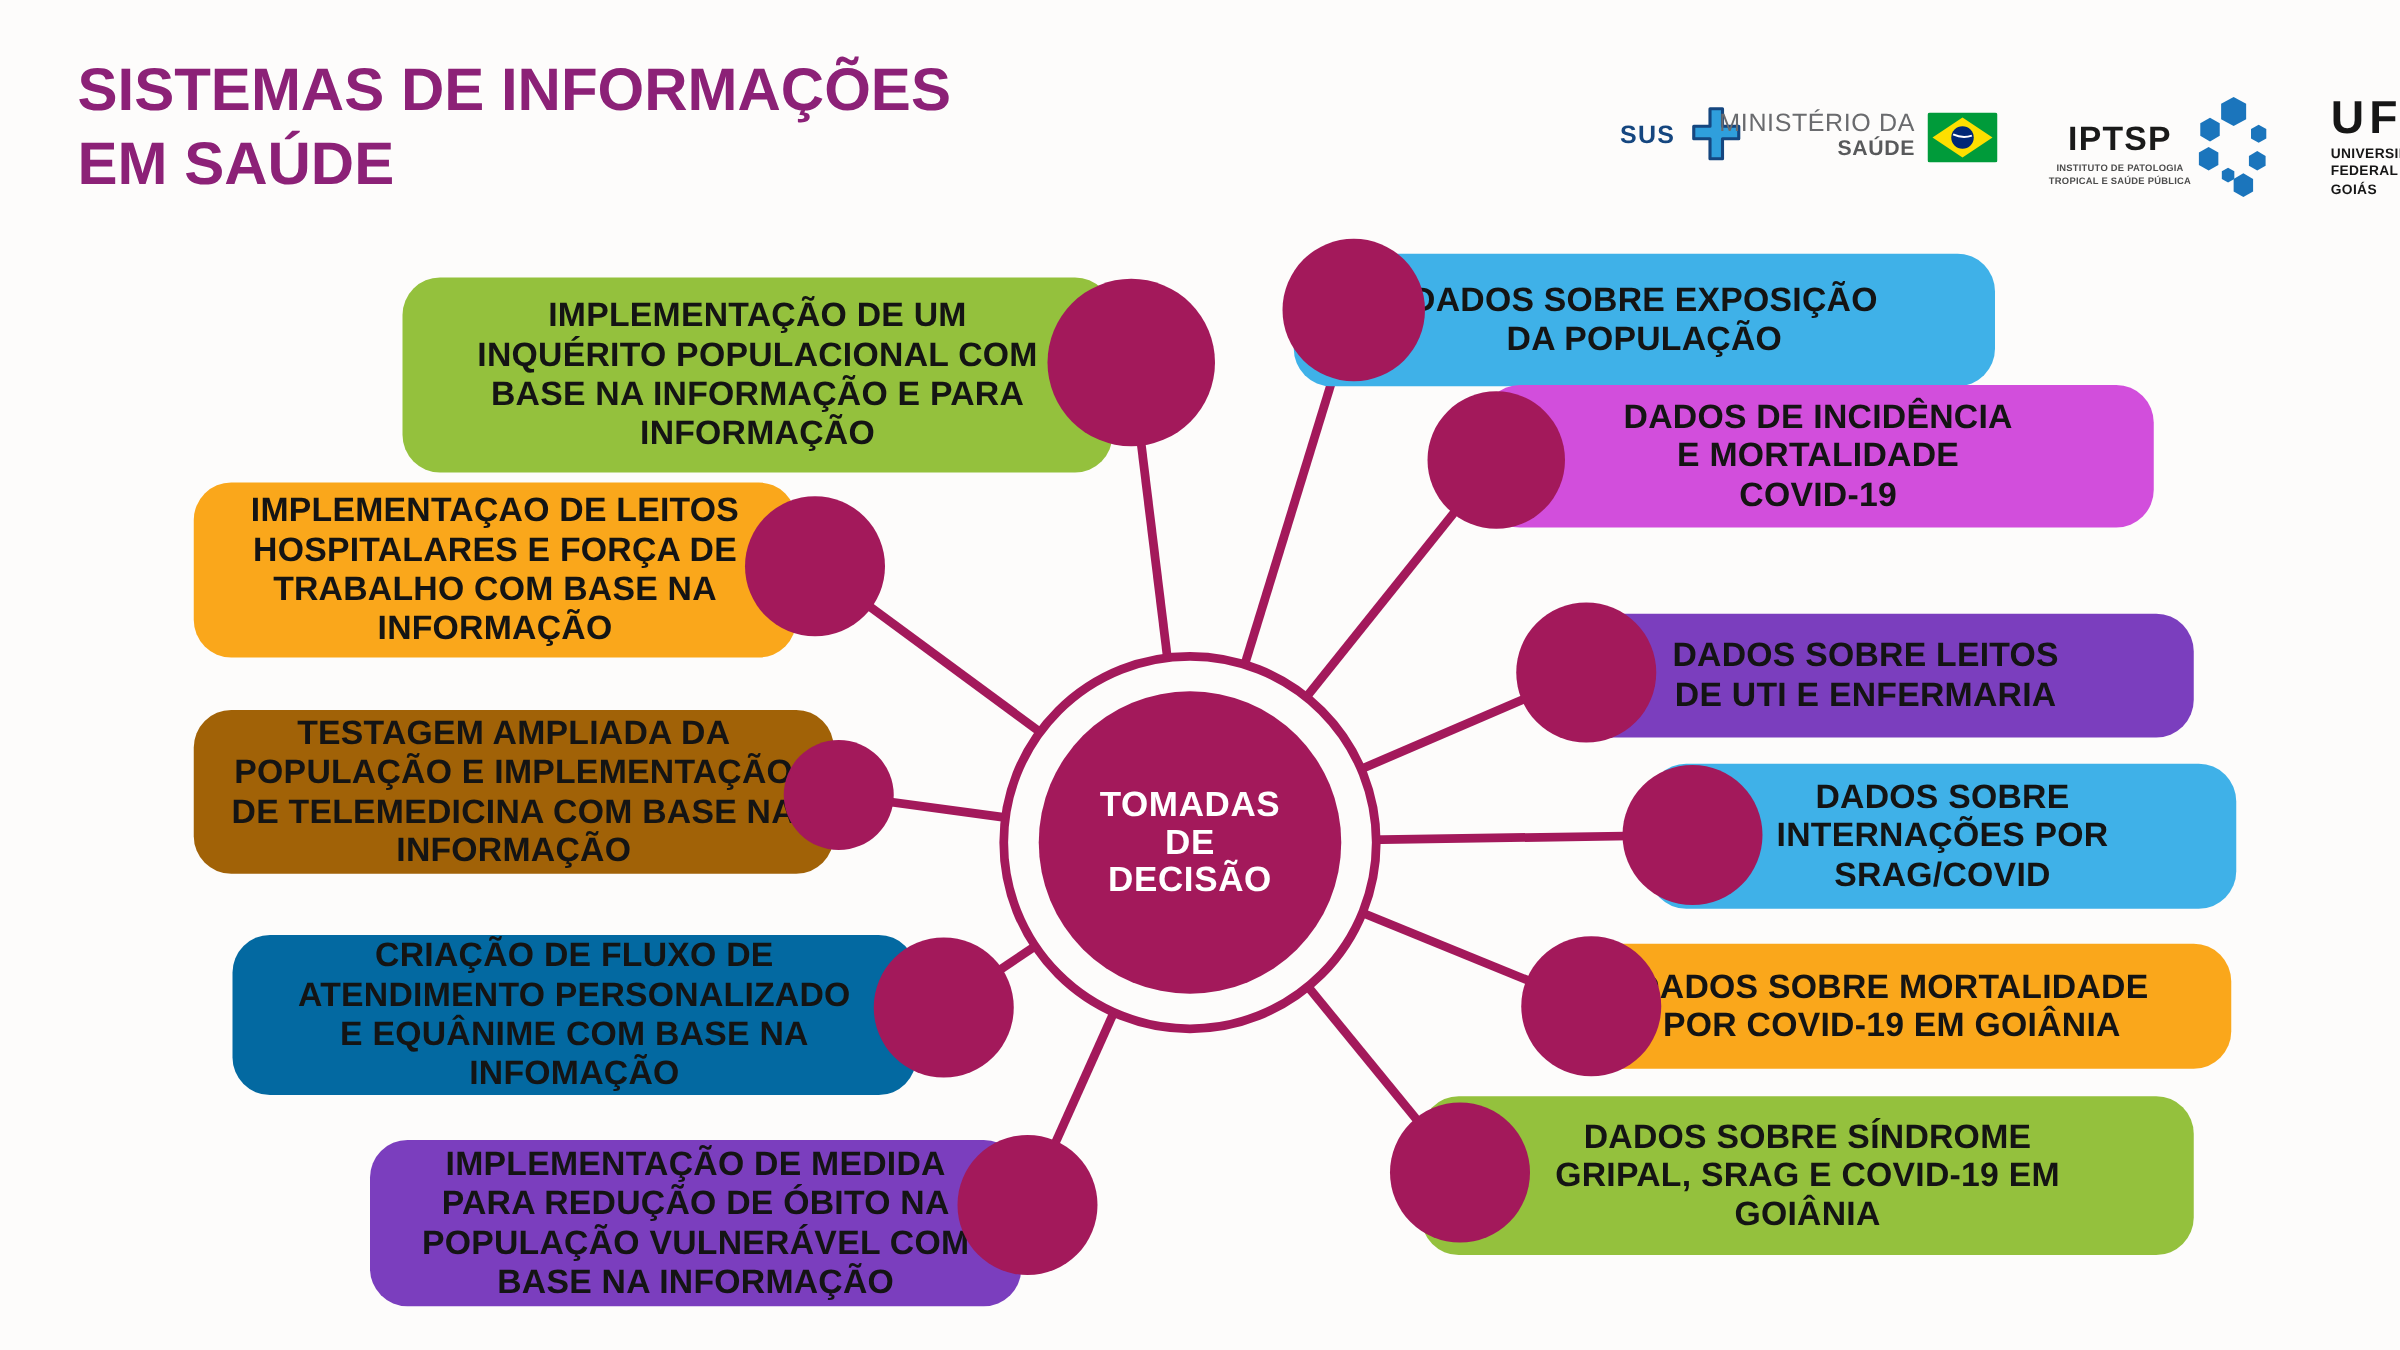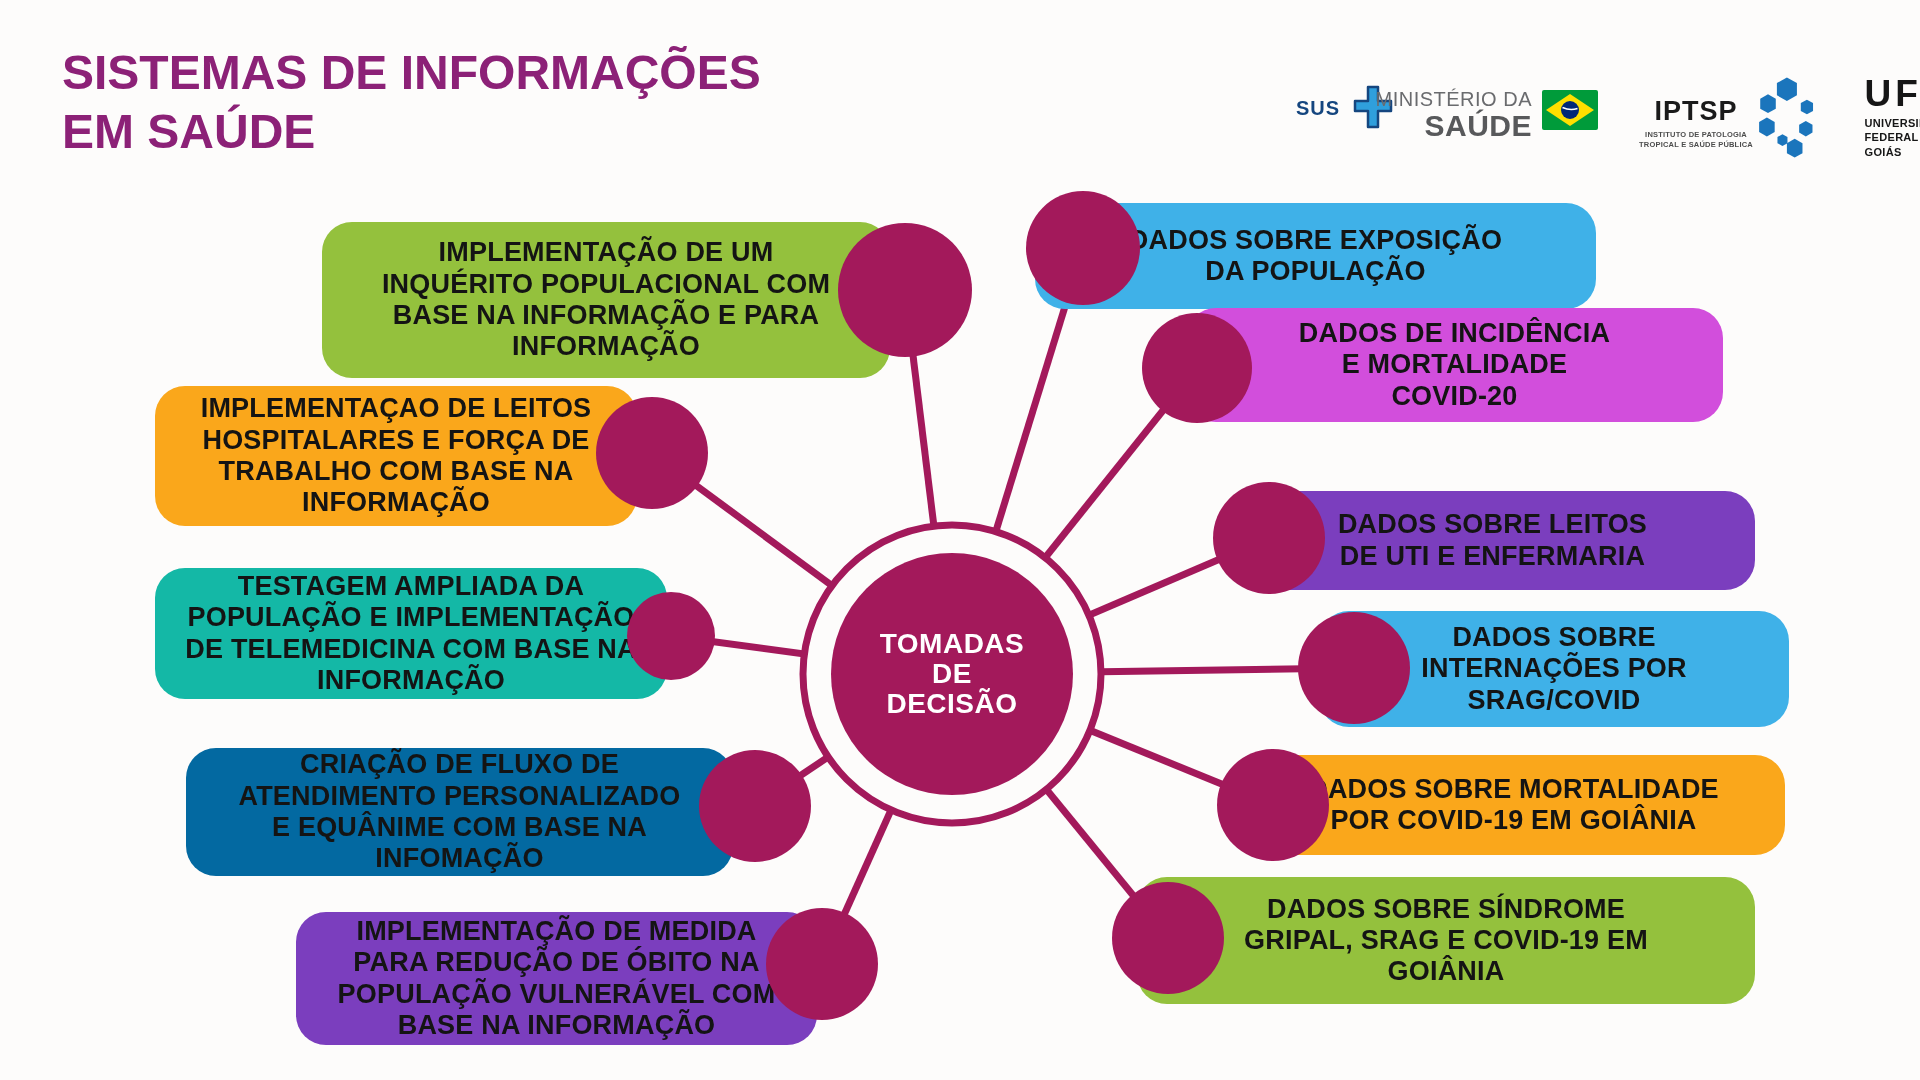--- a/index.html
+++ b/index.html
@@ -16,21 +16,21 @@
   
   .page-title{position:absolute;left:62px;top:44px;color:var(--title);
     font-size:48px;font-weight:800;line-height:1.22;letter-spacing:0px;}
 
   
   .hdr{position:absolute;display:flex;align-items:center;}
   .sus{left:1296px;top:84px;gap:12px;}
   .sus-label{color:var(--sus_navy);font-size:20px;font-weight:800;letter-spacing:1px;}
   .ministry{left:1374px;top:88px;width:158px;display:block;text-align:right;}
   .ministry-l1{color:var(--gray);font-size:20px;font-weight:500;letter-spacing:.5px;}
-  .ministry-l2{color:#58595B;font-size:30px;font-weight:800;letter-spacing:.5px;margin-top:-2px;}
+  .ministry-l2{color:#58595B;font-size:17px;font-weight:800;letter-spacing:.5px;margin-top:-2px;}
   .flag{left:1542px;top:90px;}
   .iptsp{left:1636px;top:96px;width:120px;display:block;text-align:center;}
   .iptsp-label{color:#1a1a1a;font-size:27px;font-weight:800;letter-spacing:1px;}
   .iptsp-sub{color:#4d4d4d;font-size:7.5px;font-weight:600;line-height:1.35;letter-spacing:.2px;margin-top:3px;}
   .ufg{left:1758px;top:70px;gap:8px;align-items:center;}
   .ufg-text{display:block;margin-left:43px;}
   .ufg-label{color:#161616;font-size:37px;font-weight:800;letter-spacing:4px;line-height:1;}
   .ufg-sub{color:#161616;font-size:11px;font-weight:700;line-height:1.3;margin-top:4px;letter-spacing:.3px;}
 
   
@@ -125,38 +125,38 @@
 DECISÃO</div>
 
   <div class="node" style="left: 322px; top: 222px; width: 568px; height: 156px; background: rgb(148, 193, 61);"><span>IMPLEMENTAÇÃO DE UM
 INQUÉRITO POPULACIONAL COM
 BASE NA INFORMAÇÃO E PARA
 INFORMAÇÃO</span></div>
   <div class="node" style="left: 155px; top: 386px; width: 482px; height: 140px; background: rgb(250, 167, 27);"><span>IMPLEMENTAÇAO DE LEITOS
 HOSPITALARES E FORÇA DE
 TRABALHO COM BASE NA
 INFORMAÇÃO</span></div>
-  <div class="node" style="left: 155px; top: 568px; width: 512px; height: 131px; background: #14b8a6;"><span>TESTAGEM AMPLIADA DA
+  <div class="node" style="left: 155px; top: 568px; width: 512px; height: 131px; background: #a16207;"><span>TESTAGEM AMPLIADA DA
 POPULAÇÃO E IMPLEMENTAÇÃO
 DE TELEMEDICINA COM BASE NA
 INFORMAÇÃO</span></div>
   <div class="node" style="left: 186px; top: 748px; width: 547px; height: 128px; background: #0369a1;"><span>CRIAÇÃO DE FLUXO DE
 ATENDIMENTO PERSONALIZADO
 E EQUÂNIME COM BASE NA
 INFOMAÇÃO</span></div>
   <div class="node" style="left: 296px; top: 912px; width: 521px; height: 133px; background: rgb(123, 62, 190);"><span>IMPLEMENTAÇÃO DE MEDIDA
 PARA REDUÇÃO DE ÓBITO NA
 POPULAÇÃO VULNERÁVEL COM
 BASE NA INFORMAÇÃO</span></div>
 
   <div class="node" style="left: 1035px; top: 203px; width: 561px; height: 106px; background: rgb(63, 177, 232);"><span>DADOS SOBRE EXPOSIÇÃO
 DA POPULAÇÃO</span></div>
   <div class="node" style="left: 1186px; top: 308px; width: 537px; height: 114px; background: rgb(210, 78, 220);"><span>DADOS DE INCIDÊNCIA
 E MORTALIDADE
-COVID-20</span></div>
+COVID-19</span></div>
   <div class="node" style="left: 1230px; top: 491px; width: 525px; height: 99px; background: rgb(123, 62, 190);"><span>DADOS SOBRE LEITOS
 DE UTI E ENFERMARIA</span></div>
   <div class="node" style="left: 1319px; top: 611px; width: 470px; height: 116px; background: rgb(63, 177, 232);"><span>DADOS SOBRE
 INTERNAÇÕES POR
 SRAG/COVID</span></div>
   <div class="node" style="left: 1242px; top: 755px; width: 543px; height: 100px; background: rgb(250, 167, 27);"><span>DADOS SOBRE MORTALIDADE
 POR COVID-19 EM GOIÂNIA</span></div>
   <div class="node" style="left: 1137px; top: 877px; width: 618px; height: 127px; background: rgb(148, 193, 61);"><span>DADOS SOBRE SÍNDROME
 GRIPAL, SRAG E COVID-19 EM
 GOIÂNIA</span></div>

